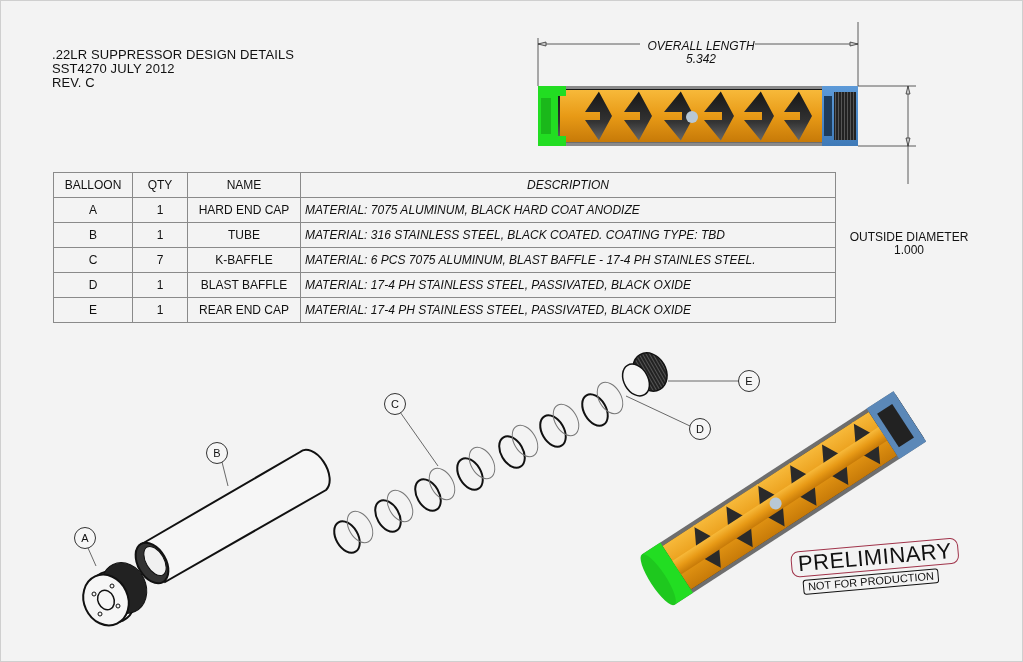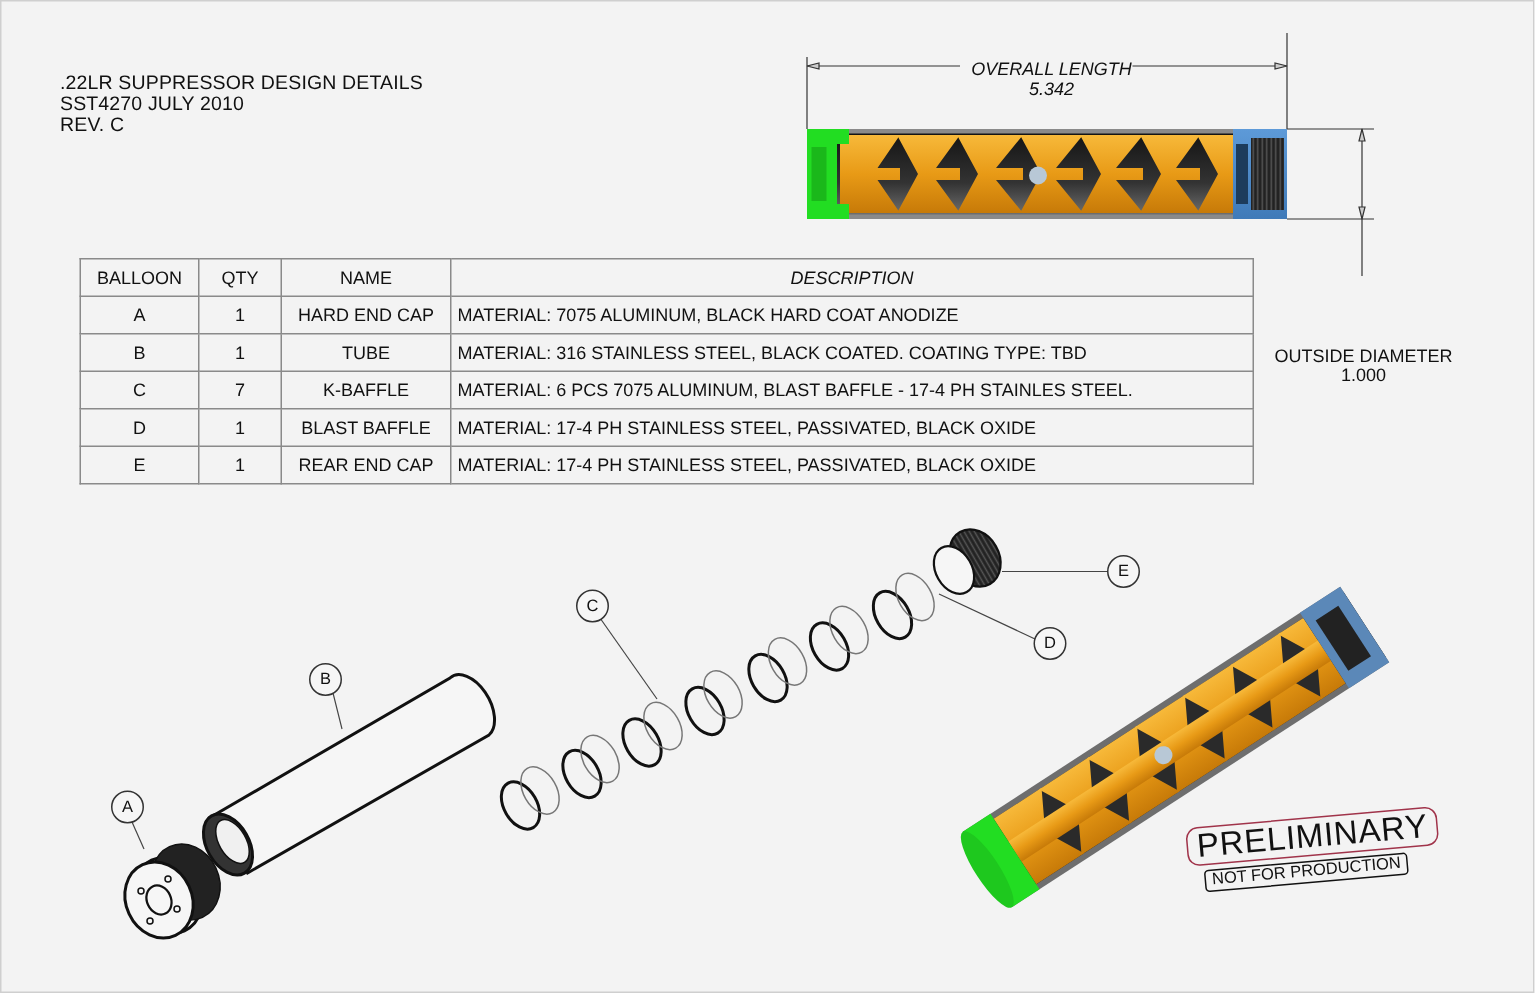--- a/index.html
+++ b/index.html
@@ -8,38 +8,38 @@
       background: #f3f3f3;
       font-family: "Liberation Sans", sans-serif;
       color: #111;
       position: relative;
     }
     .frame {
       position: absolute; left: 0; top: 0; width: 1021px; height: 660px;
       border: 1px solid #cfcfcf;
     }
     .title-block {
-      position: absolute; left: 40px; top: 48px;
+      position: absolute; left: 52px; top: 48px;
       font-size: 13px; line-height: 14px; letter-spacing: 0.1px;
     }
     .title-block div { white-space: nowrap; }
 
     table.bom {
       position: absolute; left: 53px; top: 172px;
       border-collapse: collapse;
       font-size: 12px;
     }
     table.bom th, table.bom td {
       border: 1px solid #8a8a8a;
       height: 24px; padding: 0 4px;
       font-weight: normal; white-space: nowrap;
     }
     table.bom th { text-align: center; }
     table.bom td.c { text-align: center; }
-    table.bom td.l { text-align: left; }
+    table.bom td.l { text-align: left; font-style: italic; }
     .col-balloon { width: 70px; }
     .col-qty { width: 46px; }
     .col-name { width: 104px; }
     .col-desc { width: 526px; font-style: italic; }
 
     .dim-label {
       position: absolute; font-size: 12px; text-align: center; line-height: 13px;
       white-space: nowrap;
     }
     svg.art { position: absolute; left: 0; top: 0; }
@@ -66,21 +66,21 @@
       font-size: 11px; line-height: 20px; text-align: center;
     }
   </style>
 </head>
 <body>
 
 <div class="frame"></div>
 
 <div class="title-block">
   <div>.22LR SUPPRESSOR DESIGN DETAILS</div>
-  <div>SST4270 JULY 2010</div>
+  <div>SST4270 JULY 2012</div>
   <div>REV. C</div>
 </div>
 
 <div class="dim-label" style="left:636px; top:40px; width:130px;font-style:italic;">
   <div>OVERALL LENGTH</div>
   <div>5.342</div>
 </div>
 <div class="dim-label" style="left:846px; top:187px; width:126px;margin-top:44px;">
   <div>OUTSIDE DIAMETER</div>
   <div>1.000</div>

